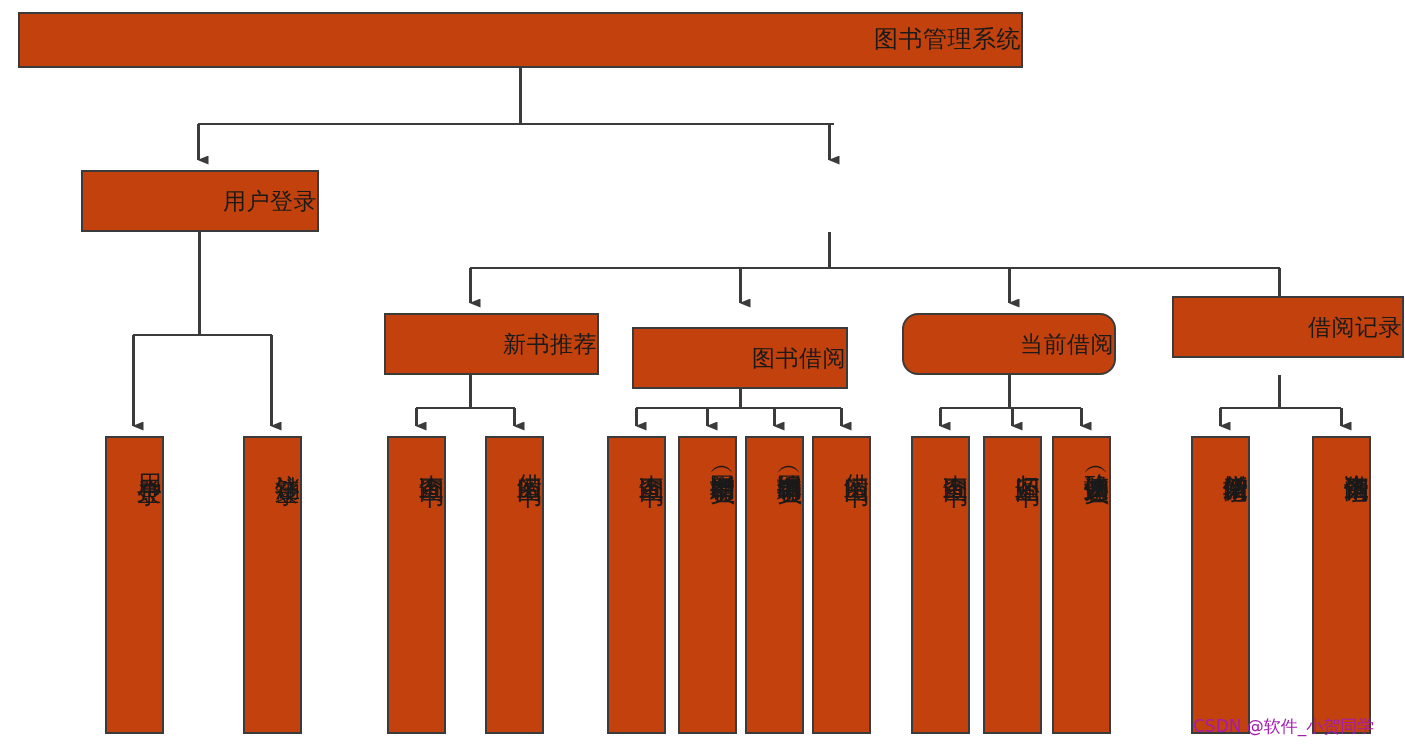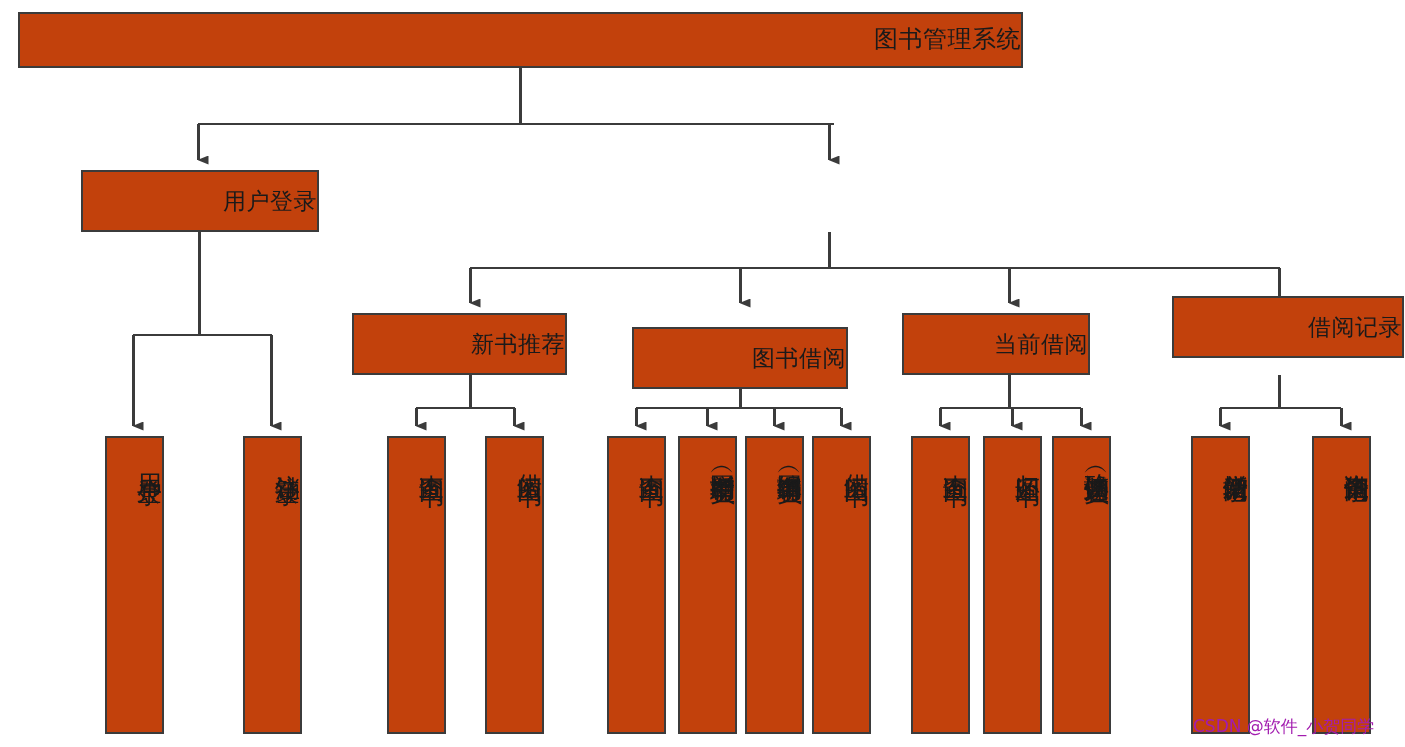--- a/index.html
+++ b/index.html
@@ -126,27 +126,27 @@
   </svg>
 
   <div class="node horiz root" style="left:18px;  top:12px;  width:1005px; height:56px;">
     <span class="lbl">图书管理系统</span>
   </div>
 
   <div class="node horiz" style="left:81px;  top:170px; width:238px; height:62px;">
     <span class="lbl">用户登录</span>
   </div>
 
-  <div class="node horiz" style="left:352px;  top:313px; width:215px; height:62px;">
+  <div class="node horiz" style="left:384px;  top:313px; width:215px; height:62px;">
     <span class="lbl">新书推荐</span>
   </div>
   <div class="node horiz" style="left:632px;  top:327px; width:216px; height:62px;">
     <span class="lbl">图书借阅</span>
   </div>
-  <div class="node horiz" style="left:902px;  top:313px; width:188px; height:62px;">
+  <div class="node horiz" style="left:902px;  top:313px; width:214px; height:62px;border-radius:16px;">
     <span class="lbl">当前借阅</span>
   </div>
   <div class="node horiz" style="left:1172px; top:296px; width:232px; height:62px;">
     <span class="lbl">借阅记录</span>
   </div>
 
   <div class="node vert" style="left:105px; top:436px; width:59px; height:298px;">
     <span class="lbl">用户登录</span>
   </div>
   <div class="node vert" style="left:243px; top:436px; width:59px; height:298px;">

